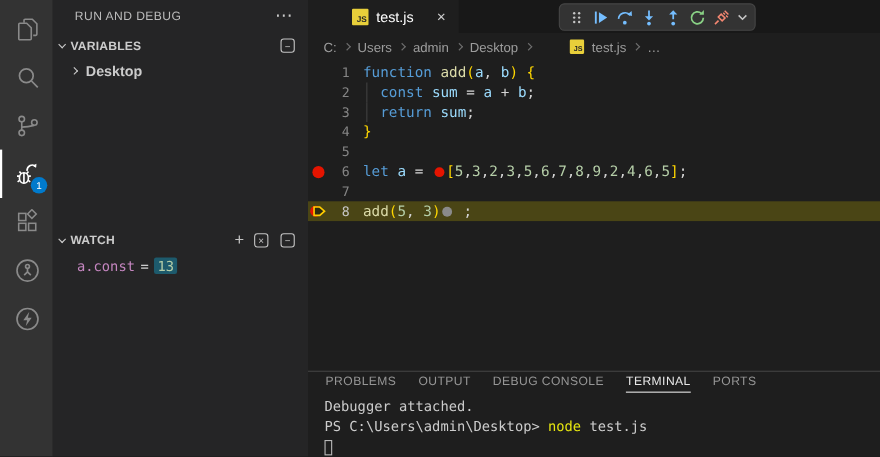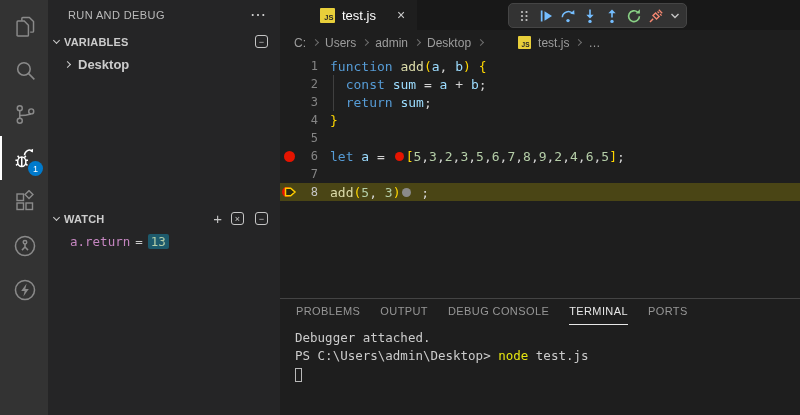--- a/index.html
+++ b/index.html
@@ -69,21 +69,21 @@
   .code-text { margin-left:12px; display:flex; align-items:center;justify-content:space-between; }
   .code-line.guide .code-text::before { content:""; position:absolute; left:53px; top:0; bottom:0;
     width:1px; background:#404040; }
   .bp-dot { width:11px; height:11px; border-radius:50%; background:#e51400; }
   .tok-kw { color:#569cd6; } .tok-fn { color:#dcdcaa; } .tok-var { color:#9cdcfe; }
   .tok-num { color:#b5cea8; } .tok-br { color:#ffd700; } .tok-pl { color:#d4d4d4; }
   .rdot,.gdot { display:inline-block; width:9px; height:9px; border-radius:50%; margin:0 2px; }
   .rdot { background:#e51400; } .gdot { background:#8a8a8a; }
 
   
-  .panel { height:117px; border-top:1px solid #444444; display:flex; flex-direction:column; background:#1e1e1e; }
+  .panel { height:78px; border-top:1px solid #444444; display:flex; flex-direction:column; background:#1e1e1e; }
   .panel-tabs { height:26px; display:flex; gap:20px; margin-left:16px; }
   .panel-tab { font-size:11px; color:#969696; letter-spacing:.4px; display:flex; align-items:center; cursor:pointer;
     border-bottom:1px solid transparent; padding-bottom:1px; }
   .panel-tab.active { color:#e7e7e7; border-bottom-color:#e7e7e7; }
   .terminal { padding:4px 0 0 15px; font-family:"DejaVu Sans Mono","Liberation Mono",monospace;
     font-size:12.5px; line-height:18px; color:#cccccc; }
   .term-line { white-space:pre; }
   .term-fg { color:#cccccc; } .term-yellow { color:#e5e510; }
   .term-cursor { display:inline-block; width:7px; height:14px; border:1px solid #b9b9b9; vertical-align:middle; }
 
@@ -169,21 +169,21 @@
     <div class="vars-spacer"></div>
 
     <div class="section-header">
       <span class="chev down"></span>
       <span class="section-label">WATCH</span>
       <span class="plusicon">+</span>
       <span class="boxicon" style="margin-right:6px;">×</span>
       <span class="boxicon">−</span>
     </div>
     <div class="watch-entry">
-      <span class="watch-name">a.return</span>
+      <span class="watch-name">a.const</span>
       <span class="watch-eq">=</span>
       <span class="watch-val">13</span>
     </div>
   </div>
 
   <div class="main">
 
     <div class="tabbar">
       <div class="tab">
         <span class="js-icon">JS</span>

